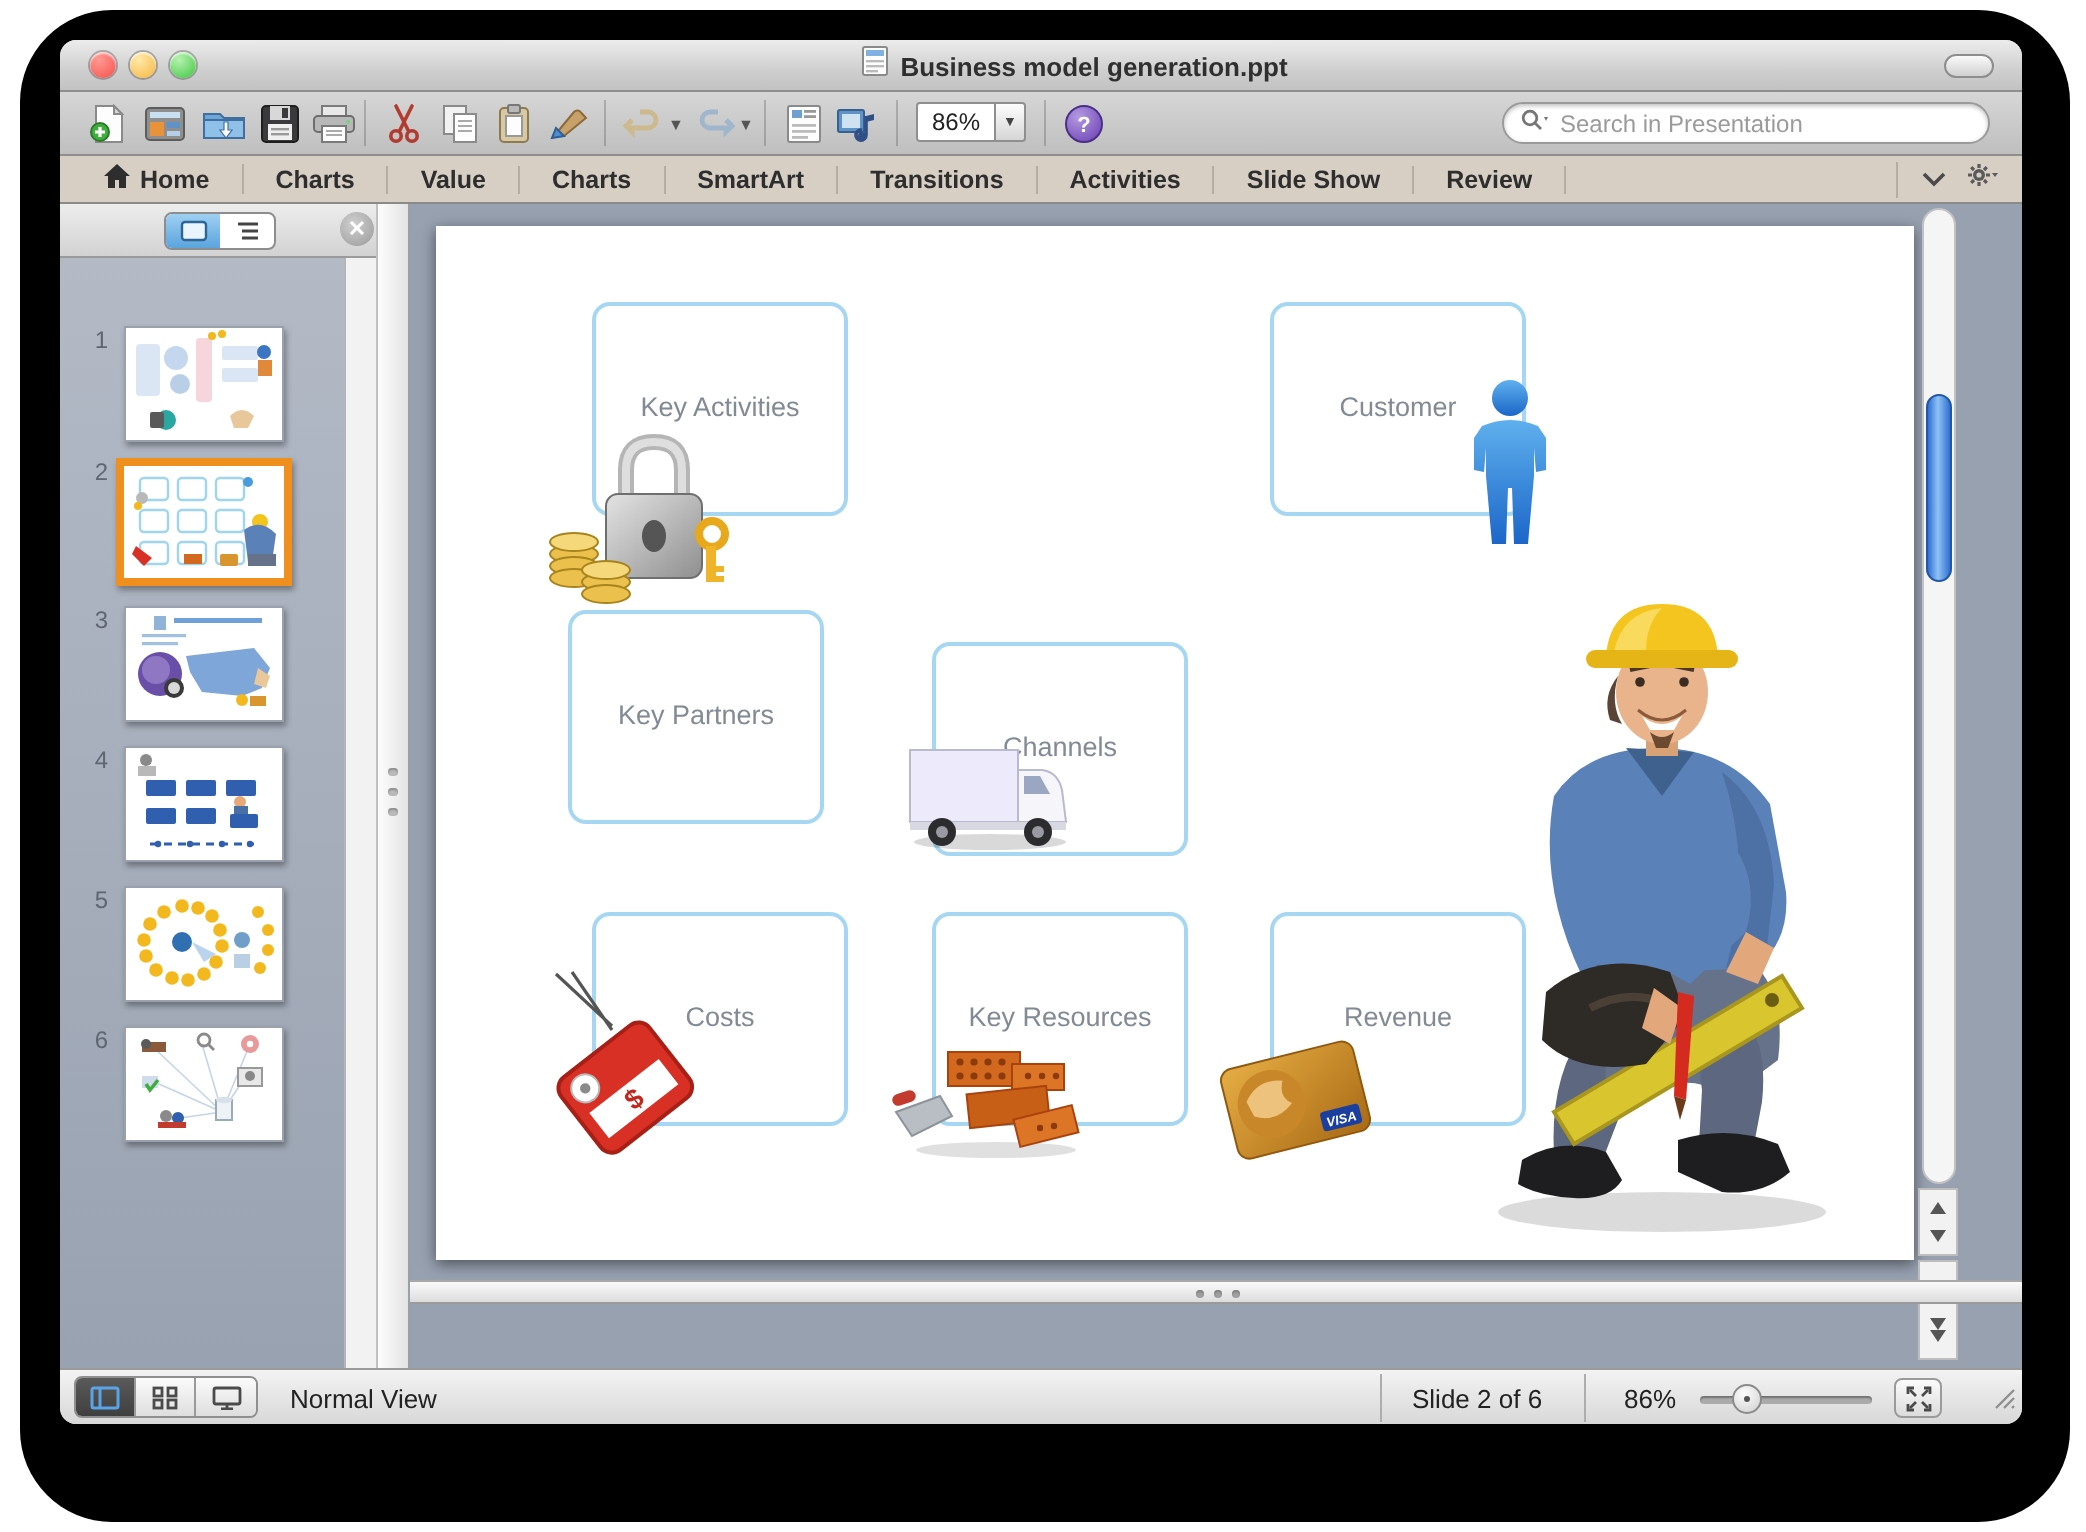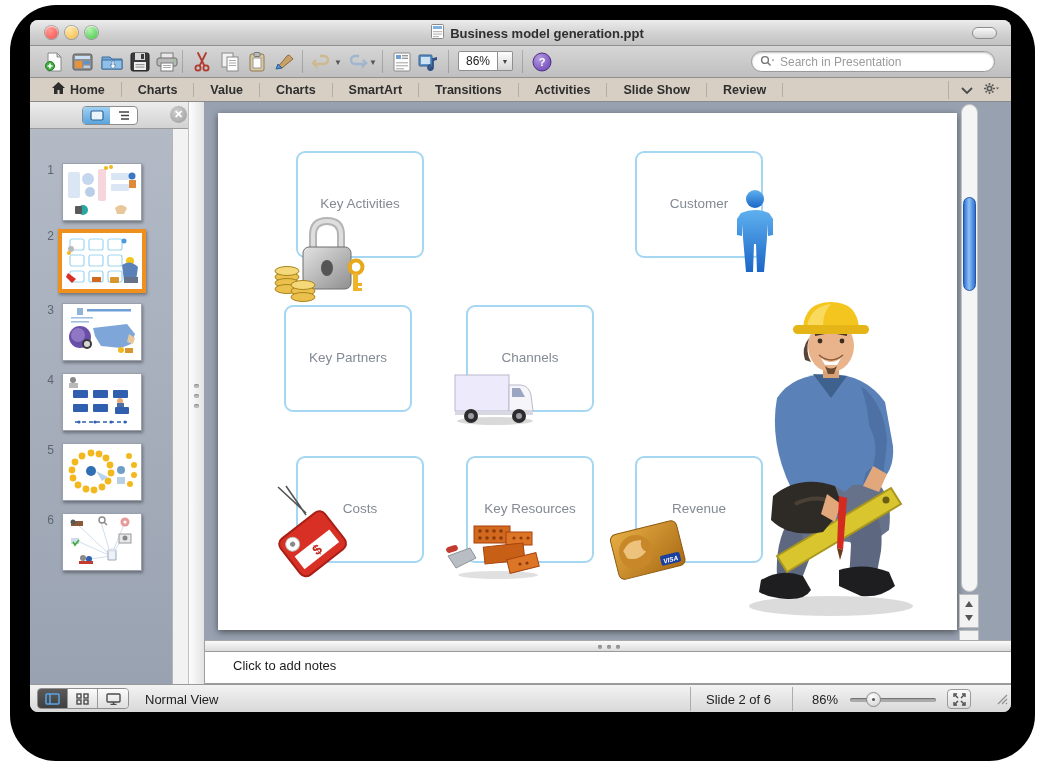--- a/index.html
+++ b/index.html
@@ -550,21 +550,21 @@
 
         <div class="bmbox" style="left:78px;top:38px">
             <span>Key Activities</span>
           </div>
         <div class="bmbox" style="left:417px;top:38px">
             <span>Customer</span>
           </div>
         <div class="bmbox" style="left:66px;top:192px">
             <span>Key Partners</span>
           </div>
-        <div class="bmbox" style="left:248px;top:192px">
+        <div class="bmbox" style="left:248px;top:208px">
             <span>Channels</span>
           </div>
         <div class="bmbox" style="left:248px;top:343px">
             <span>Key Resources</span>
           </div>
         <div class="bmbox" style="left:78px;top:343px">
             <span>Costs</span>
           </div>
         <div class="bmbox" style="left:417px;top:343px">
             <span>Revenue</span>
@@ -746,23 +746,20 @@
     </div>
     <div class="abs right-edge"></div>
 
     <div class="abs hsplit">
       <div class="hsplit-dots">
           <i></i>
           <i></i>
           <i></i>
         </div>
     </div>
-    <div class="abs notes">
-      <span>Click to add notes</span>
-    </div>
 
     <div class="abs statusbar">
       <div class="abs view-seg">
         <div class="on">
           <svg width="15" height="12" viewBox="0 0 15 12">
               <rect x="1" y="1" width="13" height="10" rx="1" fill="none" stroke="#5aa4e6" stroke-width="1.5"></rect>
               <path d="M5 1v10" stroke="#5aa4e6" stroke-width="1.5"></path>
             </svg>
         </div>
         <div>

